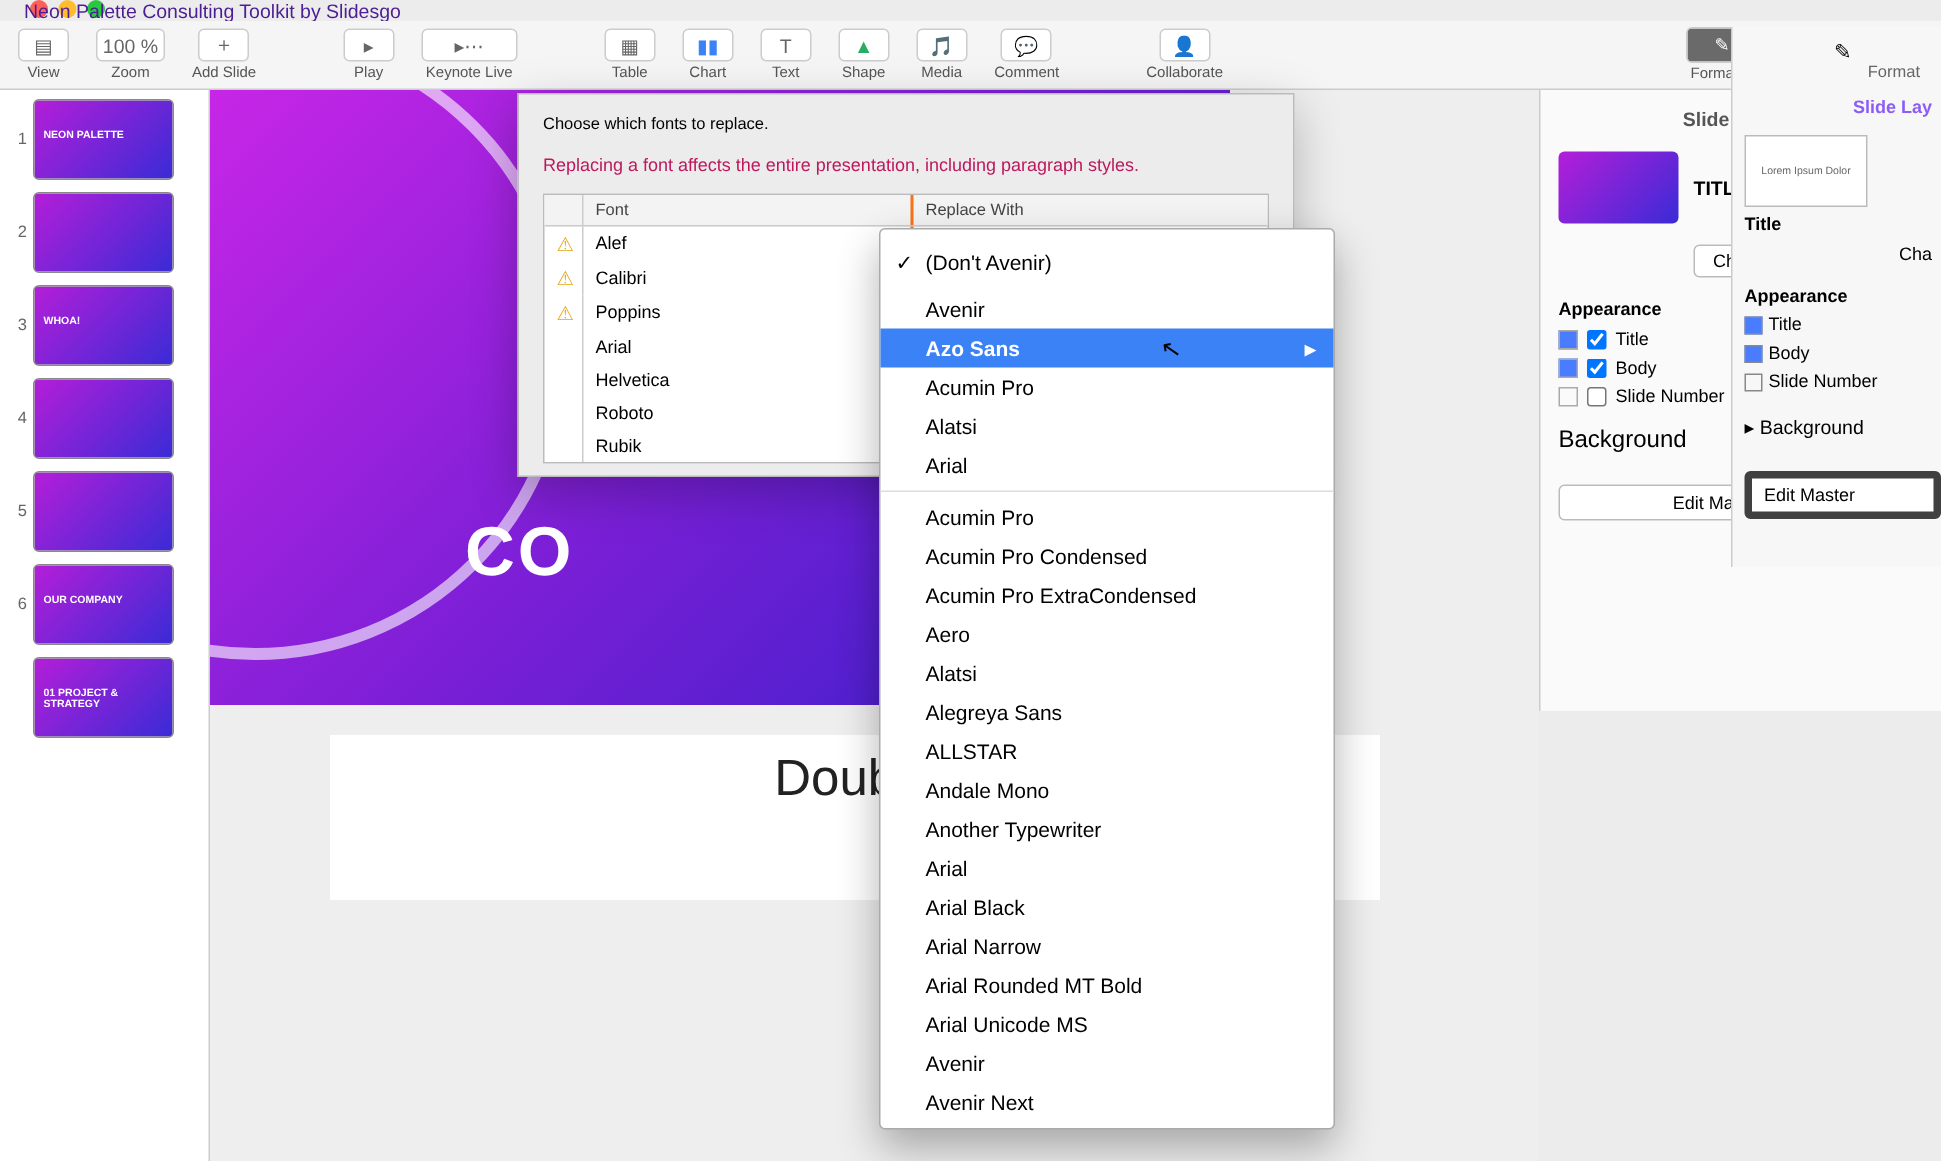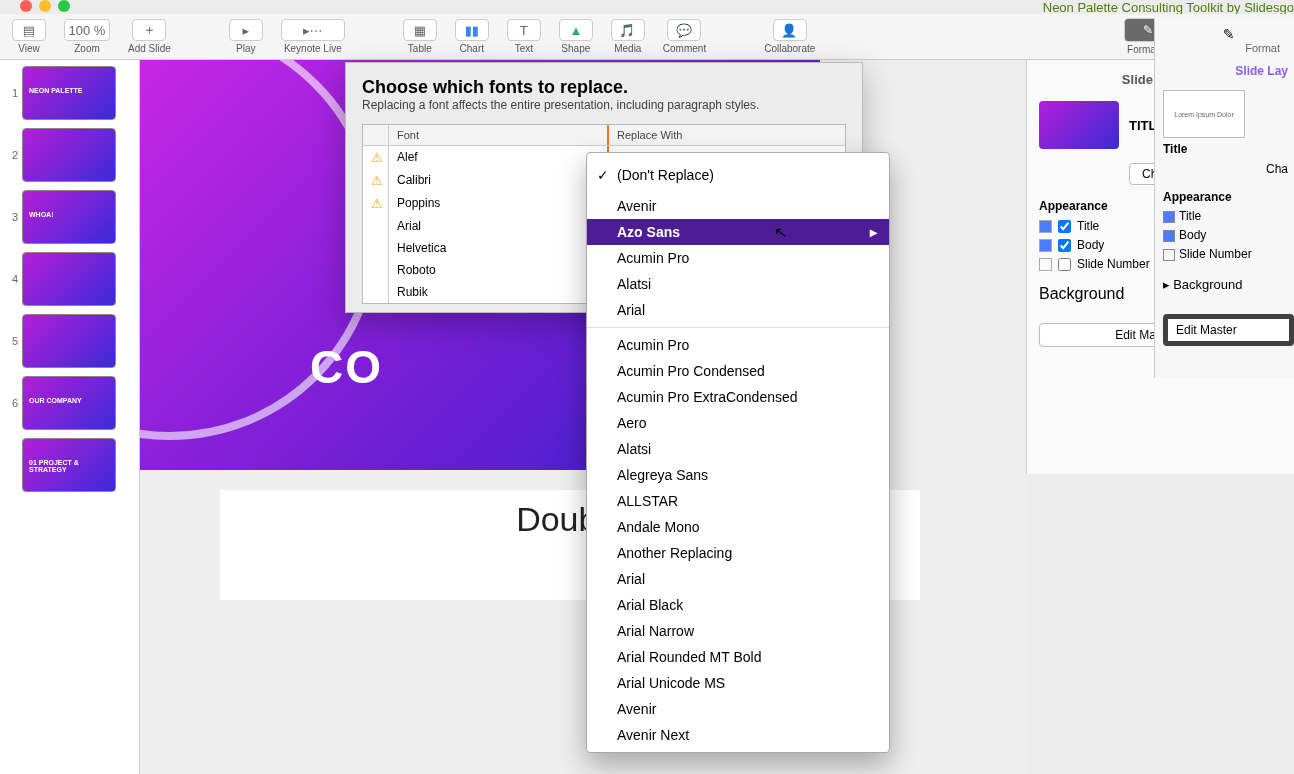--- a/index.html
+++ b/index.html
@@ -3,21 +3,21 @@
 <meta charset="utf-8">
 <style>
 * { margin:0; padding:0; box-sizing:border-box; font-family:-apple-system,BlinkMacSystemFont,"Helvetica Neue",sans-serif; }
 body { background:#ececec; width:1294px; height:774px; overflow:hidden; position:relative; }
 
 
 .titlebar { position:absolute; top:0; left:0; right:0; height:14px; display:flex; align-items:center; }
 .traffic { position:absolute; left:20px; top:0; display:flex; gap:7px; }
 .traffic span { width:12px; height:12px; border-radius:50%; display:block; }
 .tl-red{background:#ff5f57;} .tl-yel{background:#febc2e;} .tl-grn{background:#28c840;}
-.doc-title{ position:absolute; left:0; right:0; text-align:right; font-size:13px; color:#4d7c0f; top:0;}
+.doc-title{ position:absolute; left:16px; right:0; text-align:left; font-size:13px; color:#4c1d95; top:0;}
 
 
 .toolbar { position:absolute; top:14px; left:0; right:0; height:46px; background:#f5f5f5; border-bottom:1px solid #ccc; display:flex; align-items:center; padding:0 12px; }
 .tbtn { display:flex; flex-direction:column; align-items:center; font-size:10px; color:#555; margin-right:18px; }
 .tbtn .ic { width:46px; height:22px; background:#fff; border:1px solid #ccc; border-radius:4px; display:flex; align-items:center; justify-content:center; color:#666; font-size:13px; margin-bottom:2px;}
 .tbtn.wide .ic{width:64px;}
 .tbtn.small .ic{width:34px;}
 .toolbar .spacer{flex:1;}
 .seg { display:flex; border:1px solid #ccc; border-radius:4px; overflow:hidden; margin-bottom:2px;}
 .seg div{ width:46px; height:22px; display:flex; align-items:center; justify-content:center; font-size:12px; color:#666; background:#fff;}
@@ -61,37 +61,37 @@
 .inspector2 .mini{ width:82px;height:48px;border:1px solid #bbb;background:#fff;margin:12px 0 4px 0; display:flex;align-items:center;justify-content:center;font-size:7px;color:#666;}
 .inspector2 .row{ font-size:12px; margin:5px 0;}
 .inspector2 .cb{display:inline-block;width:12px;height:12px;border:1px solid #888;margin-right:4px;vertical-align:middle;}
 .inspector2 .cb.on{background:#4a7cff;}
 .inspector2 .disc{ font-size:13px; margin-top:16px; }
 .inspector2 .ems2{ margin-top:22px; background:#fff;border:5px solid #404040;border-radius:4px;padding:4px 8px;font-size:12px;}
 
 
 .modal { position:absolute; left:345px; top:62px; width:518px; background:#ececec; border:1px solid #bbb; box-shadow:0 10px 30px rgba(0,0,0,.25); }
 .modal .pad{ padding:14px 16px 8px;}
-.modal h3{ font-size:18px; font-weight:700; margin-bottom:0;}
-.modal p{ font-size:12px; color:#404040; margin-bottom:12px;}
+.modal h3{ font-size:11px; font-weight:400; margin-bottom:14px;}
+.modal p{ font-size:12px; color:#be185d; margin-bottom:12px;}
 .ft-table{ border:1px solid #bbb; background:#fff; }
 .ft-head{ display:flex; background:#f3f3f3; border-bottom:1px solid #ccc; font-size:11px; color:#444;}
 .ft-head div{ padding:4px 8px;}
 .col-w{width:26px;border-right:1px solid #ccc;}
 .col-f{width:220px;border-right:2px solid #f97316;}
 .col-r{flex:1;}
 .ft-body{ max-height:230px; }
 .ft-row{ display:flex; font-size:12px;}
 .ft-row div{ padding:4px 8px;}
 .warn{ color:#e6a817; font-size:13px; }
 
 
 .dd { position:absolute; left:586px; top:152px; width:304px; background:#fff; border:1px solid #aaa; box-shadow:0 12px 28px rgba(0,0,0,.3); border-radius:4px; padding:4px 0; z-index:50;}
 .dd .opt{ padding:5px 18px 5px 30px; font-size:14px; position:relative; }
-.dd .opt.sel{ background:#4c1d95; color:#fff; font-weight:700;}
+.dd .opt.sel{ background:#3b82f6; color:#fff; font-weight:700;}
 .dd .opt.sel::after{ content:"▸"; position:absolute; right:12px; }
 .dd .opt.chk::before{ content:"✓"; position:absolute; left:10px; }
 .dd hr{ border:none; border-top:1px solid #ddd; margin:4px 0;}
 .cursor{ position:absolute; left:774px; top:223px; font-size:16px; z-index:60; transform:rotate(-10deg);}
 
 </style>
 </head>
 <body>
 
 <div class="titlebar">
@@ -317,36 +317,36 @@
             <div class="col-w"></div>
             <div class="col-f">Rubik</div>
             <div class="col-r"></div>
           </div>
         </div>
     </div>
   </div>
 </div>
 
 <div class="dd" id="dd">
-    <div class="opt chk">(Don't Replace)</div>
+    <div class="opt chk">(Don't Avenir)</div>
     <div class="opt">Avenir</div>
     <div class="opt sel">Azo Sans</div>
     <div class="opt">Acumin Pro</div>
     <div class="opt">Alatsi</div>
     <div class="opt">Arial</div>
     <hr>
     <div class="opt">Acumin Pro</div>
     <div class="opt">Acumin Pro Condensed</div>
     <div class="opt">Acumin Pro ExtraCondensed</div>
     <div class="opt">Aero</div>
     <div class="opt">Alatsi</div>
     <div class="opt">Alegreya Sans</div>
     <div class="opt">ALLSTAR</div>
     <div class="opt">Andale Mono</div>
-    <div class="opt">Another Replacing</div>
+    <div class="opt">Another Typewriter</div>
     <div class="opt">Arial</div>
     <div class="opt">Arial Black</div>
     <div class="opt">Arial Narrow</div>
     <div class="opt">Arial Rounded MT Bold</div>
     <div class="opt">Arial Unicode MS</div>
     <div class="opt">Avenir</div>
     <div class="opt">Avenir Next</div>
   </div>
 <div class="cursor">↖</div>
 

